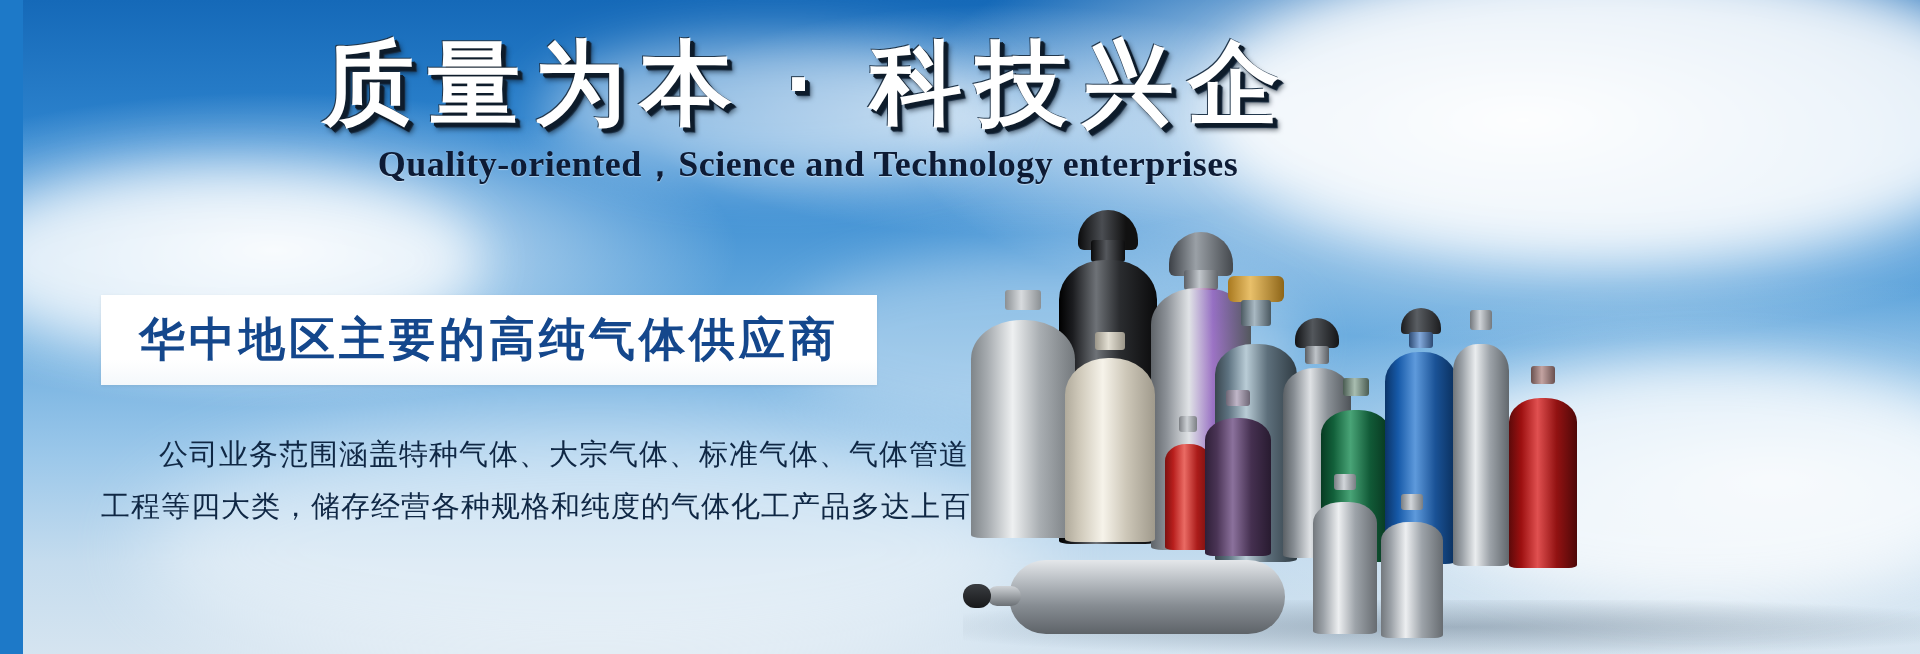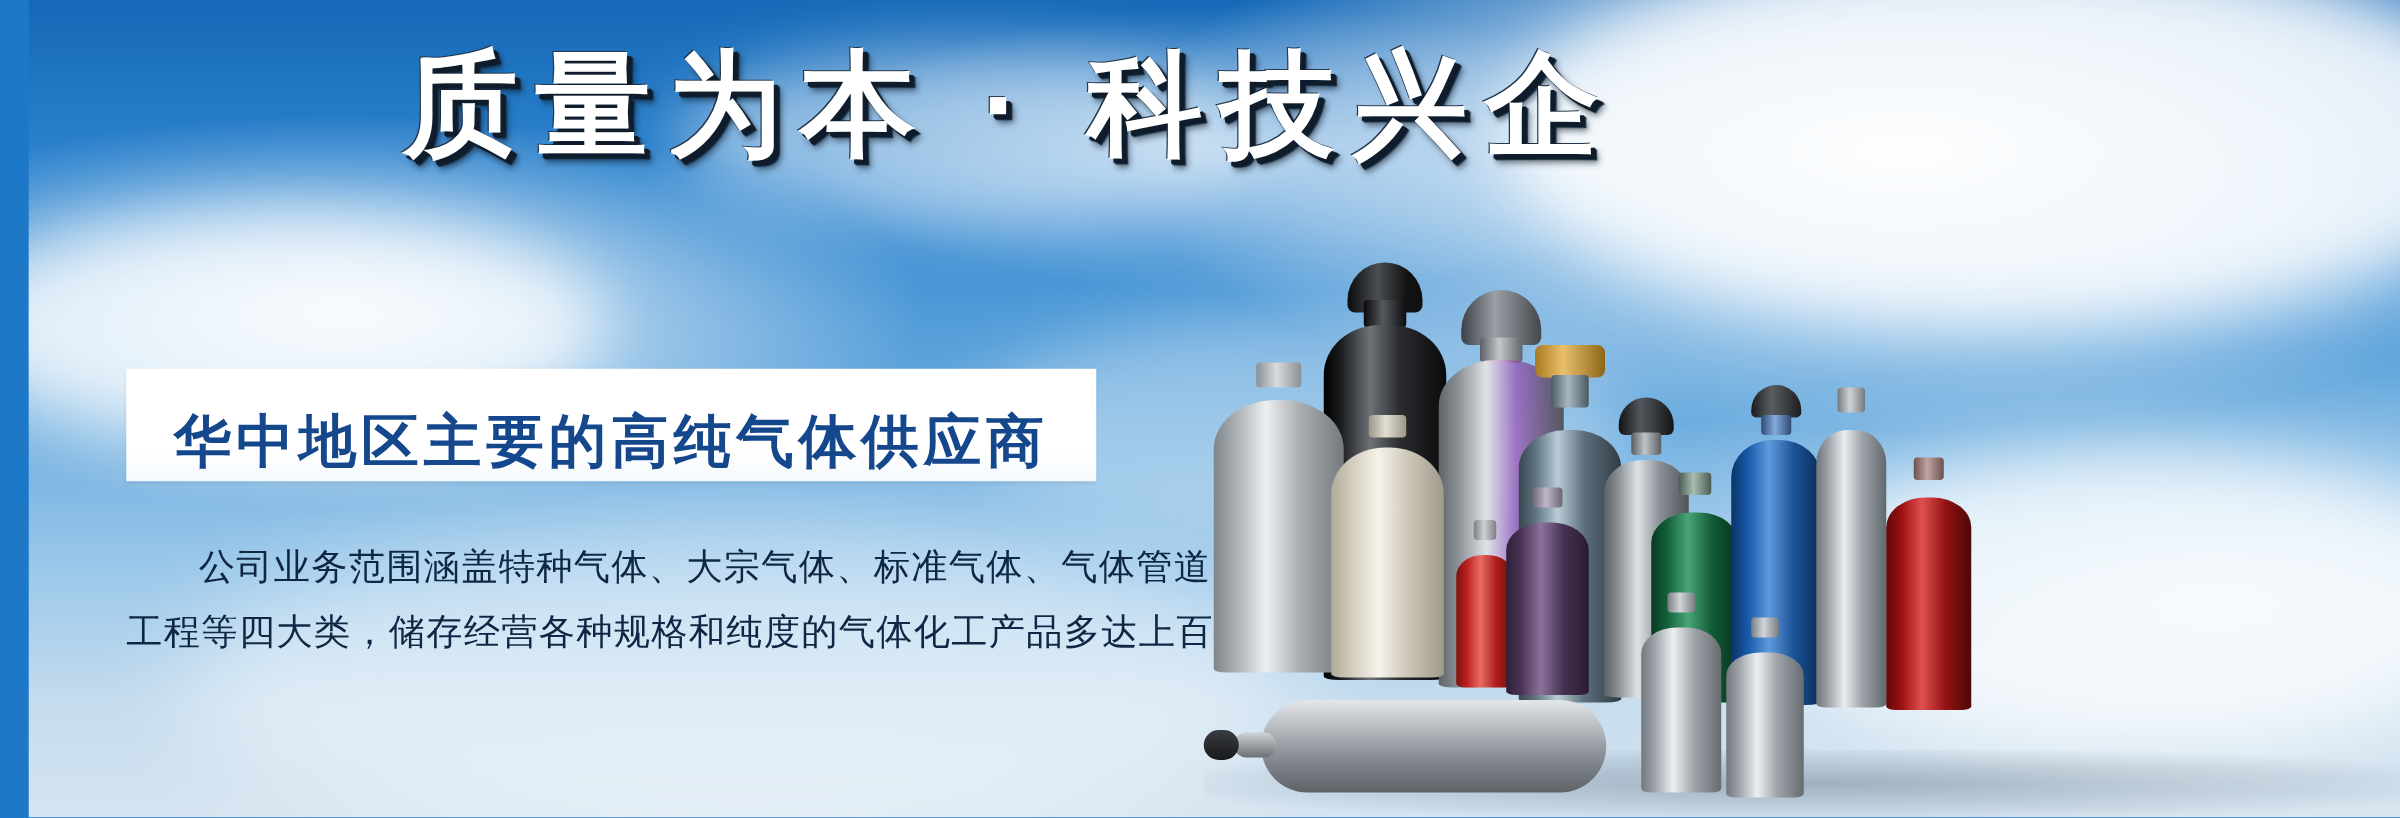--- a/index.html
+++ b/index.html
@@ -40,21 +40,21 @@
     font-family:"Liberation Serif",serif;
     font-weight:bold;font-size:36px;letter-spacing:.5px;
     color:#0d1b35;white-space:nowrap;
     text-shadow:0 1px 1px rgba(255,255,255,.45);
   }
 
   .whitebox{
     position:absolute;left:78px;top:295px;width:776px;height:90px;
     background:linear-gradient(180deg,#ffffff 0%,#ffffff 72%,#f4f8fb 100%);
     box-shadow:0 1px 3px rgba(0,0,0,.08);
-    display:flex;align-items:flex-end;
+    display:flex;align-items:center;
   }
   .whitebox span{
     display:block;width:100%;text-align:center;
     font-family:"Liberation Sans",sans-serif;
     font-weight:bold;font-size:46px;letter-spacing:4px;
     color:#14478c;white-space:nowrap;
   }
 
   .para{
     position:absolute;left:78px;top:428px;width:790px;
@@ -83,20 +83,21 @@
 <div class="banner">
 
   <div class="cloud c1"></div>
   <div class="cloud c2"></div>
   <div class="cloud c3"></div>
   <div class="cloud c4"></div>
   <div class="cloud c5"></div>
   <div class="cloud c6"></div>
 
   <div class="headline">质量为本 · 科技兴企</div>
+  <div class="subhead">Quality-oriented，Science and Technology enterprises</div>
 
   <div class="whitebox">
     <span>华中地区主要的高纯气体供应商</span>
   </div>
 
   <div class="para">
     <span class="l indent">公司业务范围涵盖特种气体、大宗气体、标准气体、气体管道</span>
     <span class="l">工程等四大类，储存经营各种规格和纯度的气体化工产品多达上百</span>
   </div>
 

